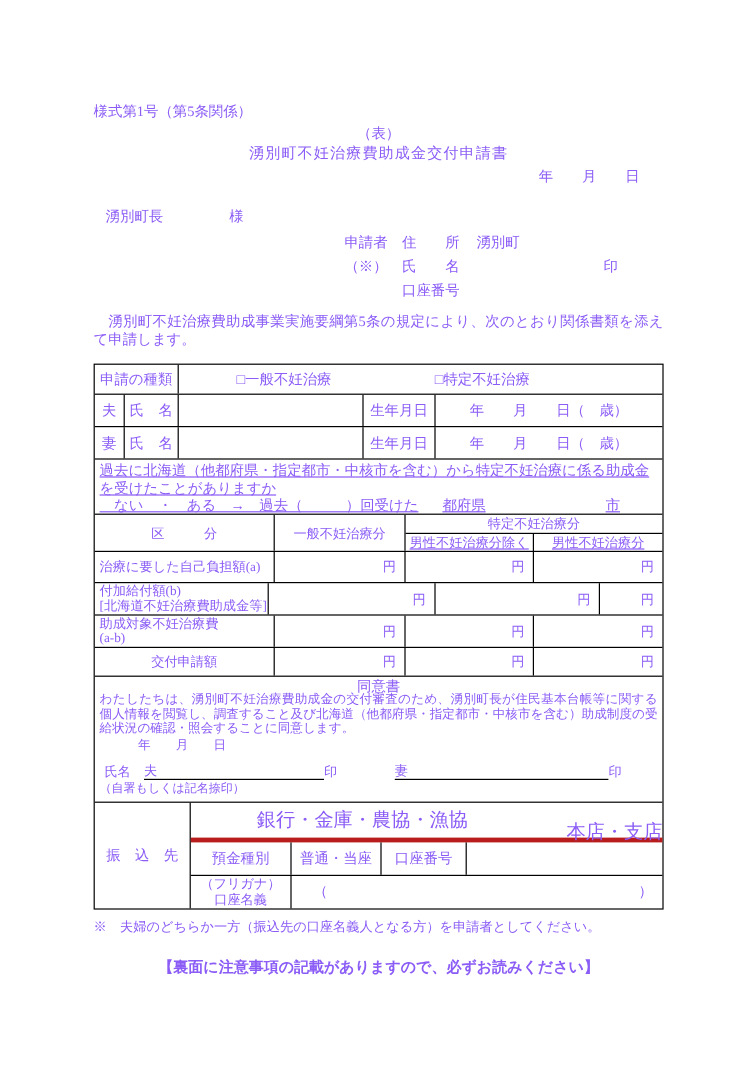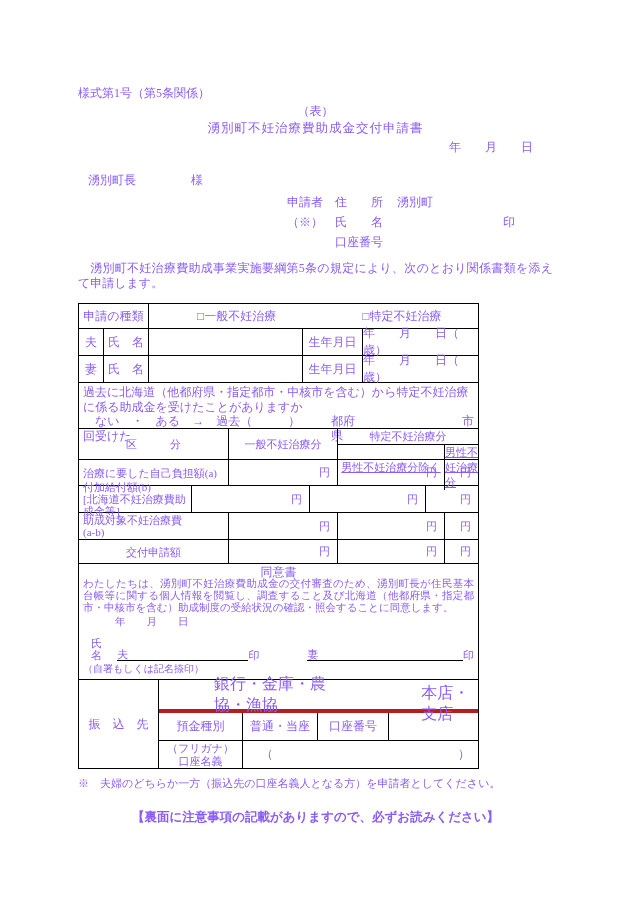--- a/index.html
+++ b/index.html
@@ -26,42 +26,42 @@
   .app-row { display:flex; }
   .a-colA { width:48px; }
   .a-colB { width:54px; }
   .a-val  { margin-left:8px; }
   .a-seal { margin-left:114px; }
 
   .intro { top:261px; left:78px; width:475px; font-size:12px; line-height:14.5px; text-align:justify; }
 
   .lower { top:303px; left:78px; width:475px; }
 
-  .ftable { width:401px; border:1px solid #000; box-sizing:border-box; font-size:11px; }
+  .ftable { width:475px; border:1px solid #000; box-sizing:border-box; font-size:11px; }
   .trow { display:flex; border-bottom:1px solid #000; box-sizing:border-box; align-items:stretch; }
   .trow:last-child { border-bottom:none; }
   .cell { box-sizing:border-box; }
   .br { border-right:1px solid #000; }
   .cc { display:flex; align-items:center; justify-content:center; }
 
   .r-type { height:25px; font-size:12px; }
   .c-typelabel { width:70px; }
   .c-typeopts  { flex:1; display:flex; align-items:center; }
   .opt { display:flex; align-items:center; }
   .opt1 { margin-left:48px; }
   .opt2 { margin-left:86px; }
 
   .r-member { height:27px; font-size:12px; }
   .c-role      { width:25px; }
   .c-namelabel { width:45px; }
   .c-namefield { width:154px; }
   .c-doblabel  { width:60px; }
   .c-dobvalue  { flex:1; }
 
-  .r-history { display:block; padding:2px 4px 0 4px; font-size:12px; line-height:14.5px; height:46px; }
+  .r-history { display:block; padding:2px 4px 0 4px; font-size:12px; line-height:14.5px; height:46px;text-decoration:underline; }
   .history-a { display:flex; }
   .history-a .pref { margin-left:20px; }
   .history-a .city { margin-left:100px; }
 
   .r-mhead { height:31px; font-size:11px; }
   .mh-cat  { width:150px; }
   .mh-gen  { width:109px; }
   .mh-spec { flex:1; display:flex; flex-direction:column; }
   .mh-spec-top { height:15px; border-bottom:1px solid #000; display:flex; align-items:center; justify-content:center; }
   .mh-spec-bot { flex:1; display:flex;text-decoration:underline; }

